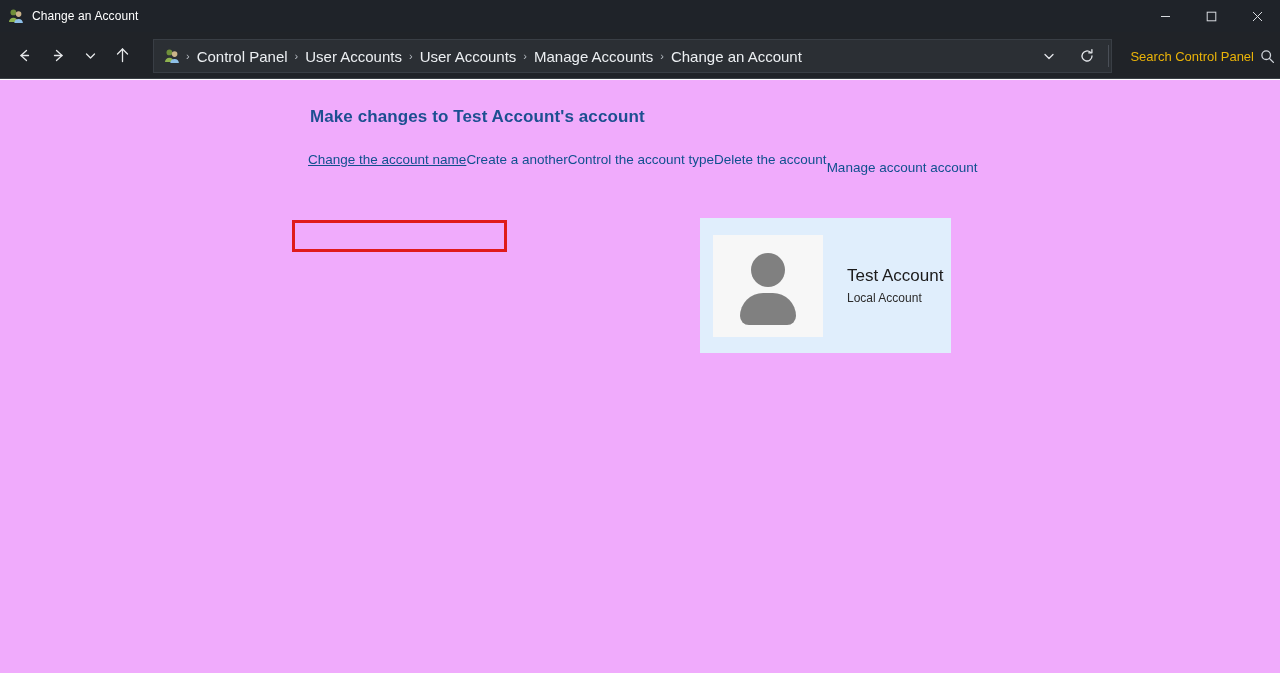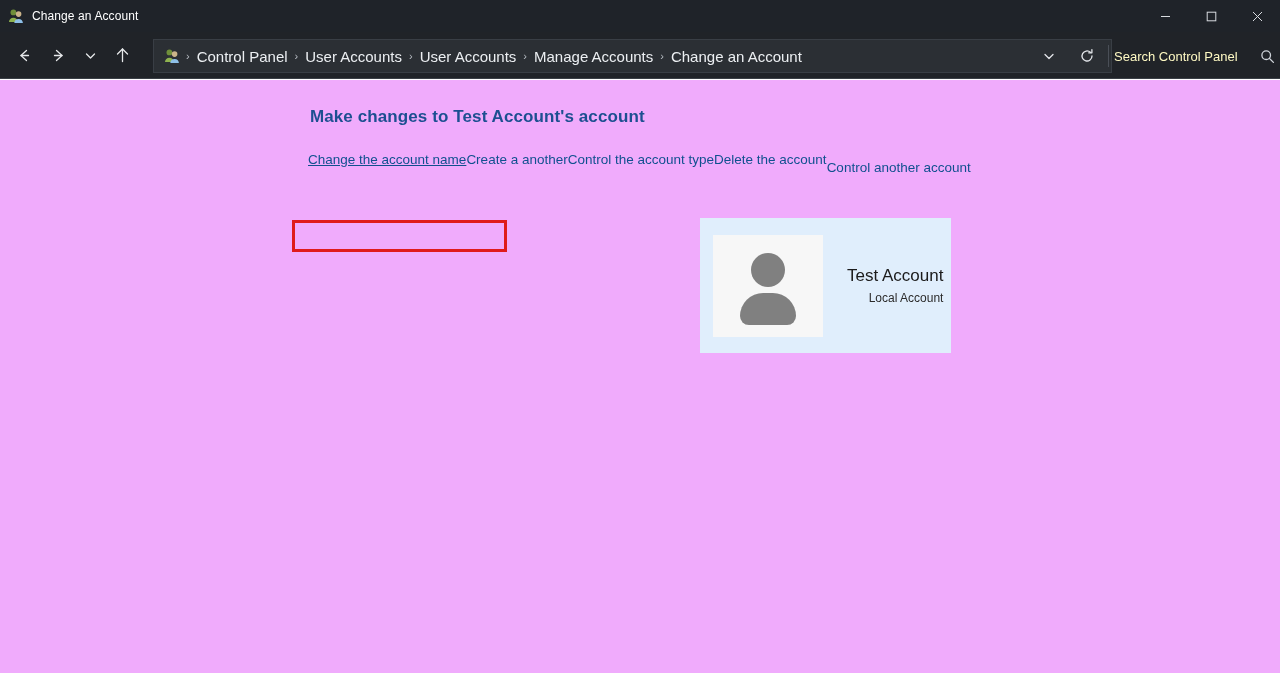--- a/index.html
+++ b/index.html
@@ -84,22 +84,22 @@
   }
   .addr-divider { width: 1px; height: 22px; background: #4a4f57; margin: 0 2px; }
 
   .searchbox {
     position: absolute; left: 1114px; top: 39px;
     width: 166px; height: 34px;
     display: flex; align-items: center;
     background: #202328;
   }
   .search-placeholder {
-    color: #fef9c3; font-size: 13px; flex: 1 1 auto;
-    white-space: nowrap; overflow: hidden;
+    color: #eab308; font-size: 13px; flex: 1 1 auto;
+    white-space: nowrap; overflow: hidden; text-align: right;
   }
   .search-icon-wrap {
     width: 26px; height: 30px;
     display: flex; align-items: center; justify-content: center;
     color: #cfd4da; flex: 0 0 auto;
   }
 
   
   .content {
     position: absolute; top: 80px; left: 0;
@@ -153,21 +153,21 @@
     background: #808080;
   }
   .avatar-body {
     position: absolute; left: 4px; top: 40px;
     width: 56px; height: 32px;
     background: #808080;
     border-radius: 26px 26px 10px 10px;
   }
   .account-meta { margin-left: 24px; display: flex; flex-direction: column; }
   .account-name { font-size: 17px; color: #1b1b1b; line-height: 22px; white-space: nowrap; }
-  .account-type { font-size: 12px; color: #2b2b2b; line-height: 18px; margin-top: 2px; white-space: nowrap; text-align: right; }
+  .account-type { font-size: 12px; color: #2b2b2b; line-height: 18px; margin-top: 2px; white-space: nowrap; }
 
   
   .users-icon { position: absolute; inset: 0; }
 </style>
 </head>
 <body>
 
 <div class="titlebar">
   <span class="titlebar-icon">
     <svg class="users-icon" viewBox="0 0 16 16" xmlns="http://www.w3.org/2000/svg">
@@ -275,21 +275,21 @@
 
 <div class="content">
 
   <div class="page-title">Make changes to Test Account's account</div>
 
   <div class="link-list">
     <a class="link-item hovered">Change the account name</a>
     <a class="link-item">Create a another</a>
     <a class="link-item">Control the account type</a>
     <a class="link-item">Delete the account</a>
-    <a class="link-item spaced">Control another account</a>
+    <a class="link-item spaced">Manage account account</a>
   </div>
 
   <div class="highlight-box"></div>
 
   <div class="account-card">
     <div class="avatar-tile">
       <div class="avatar-glyph">
         <div class="avatar-head"></div>
         <div class="avatar-body"></div>
       </div>

